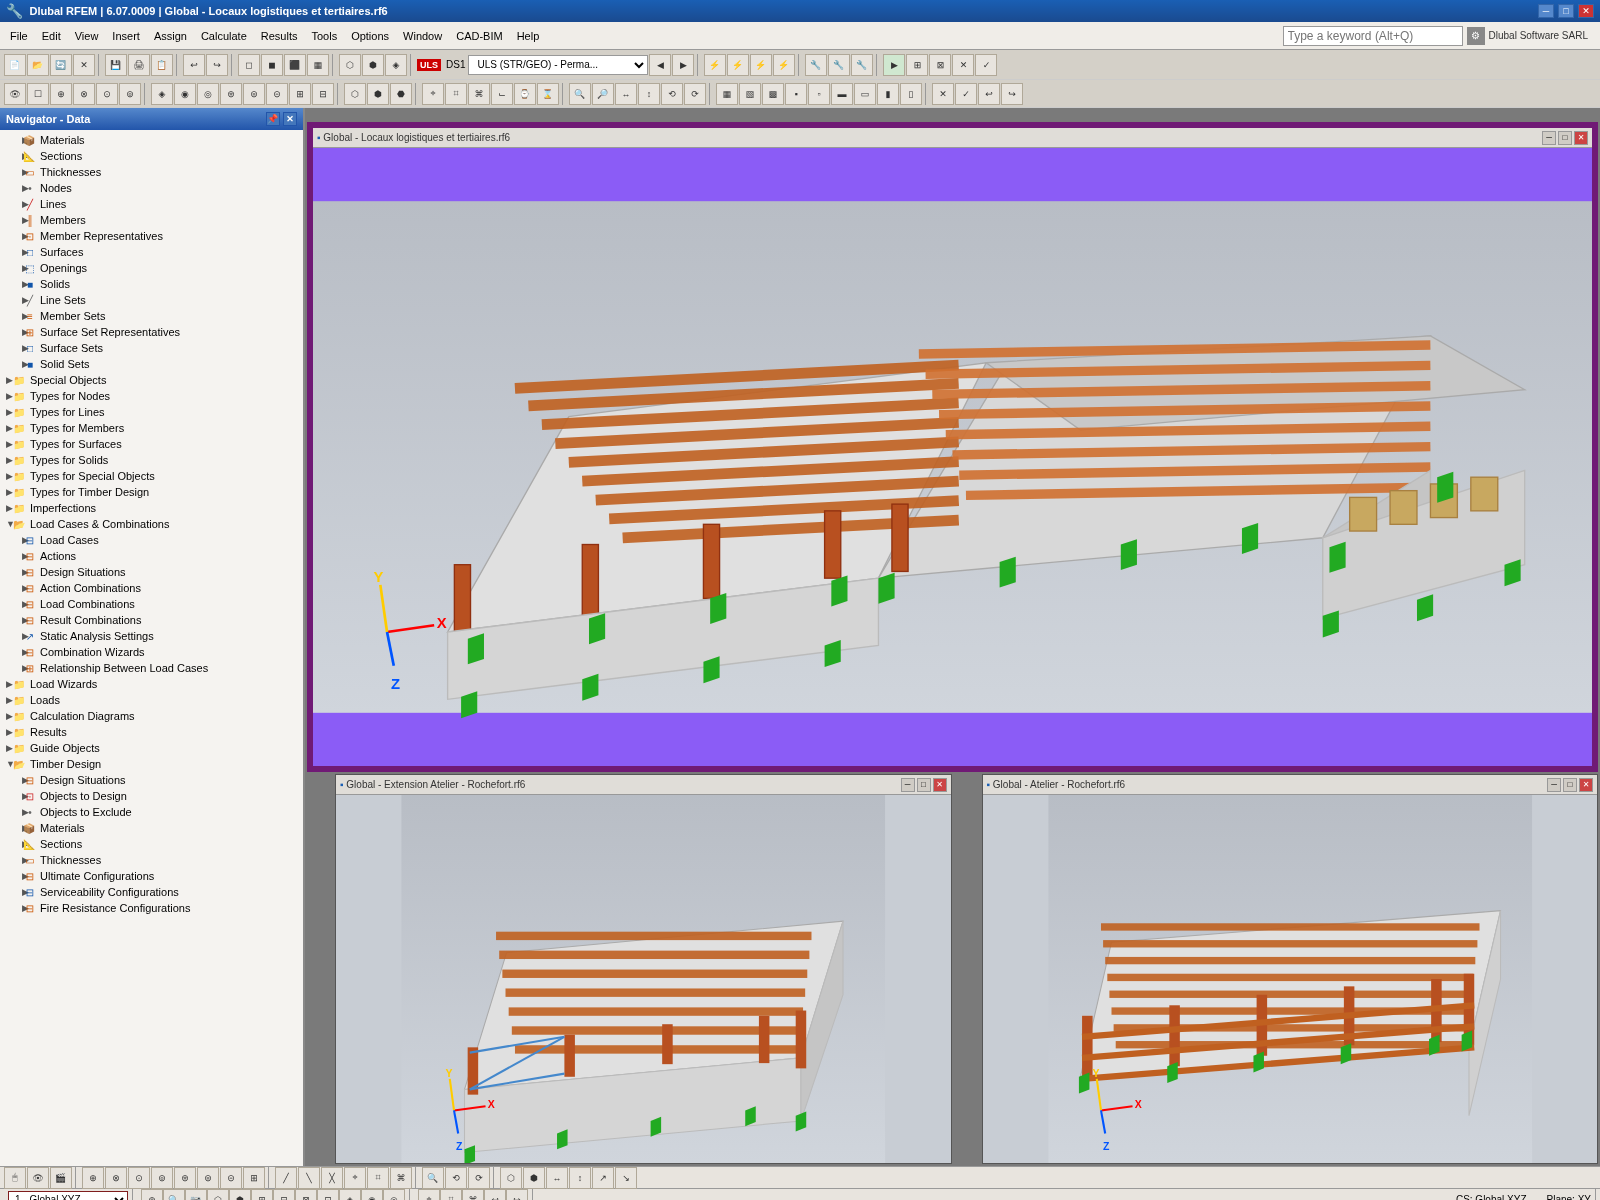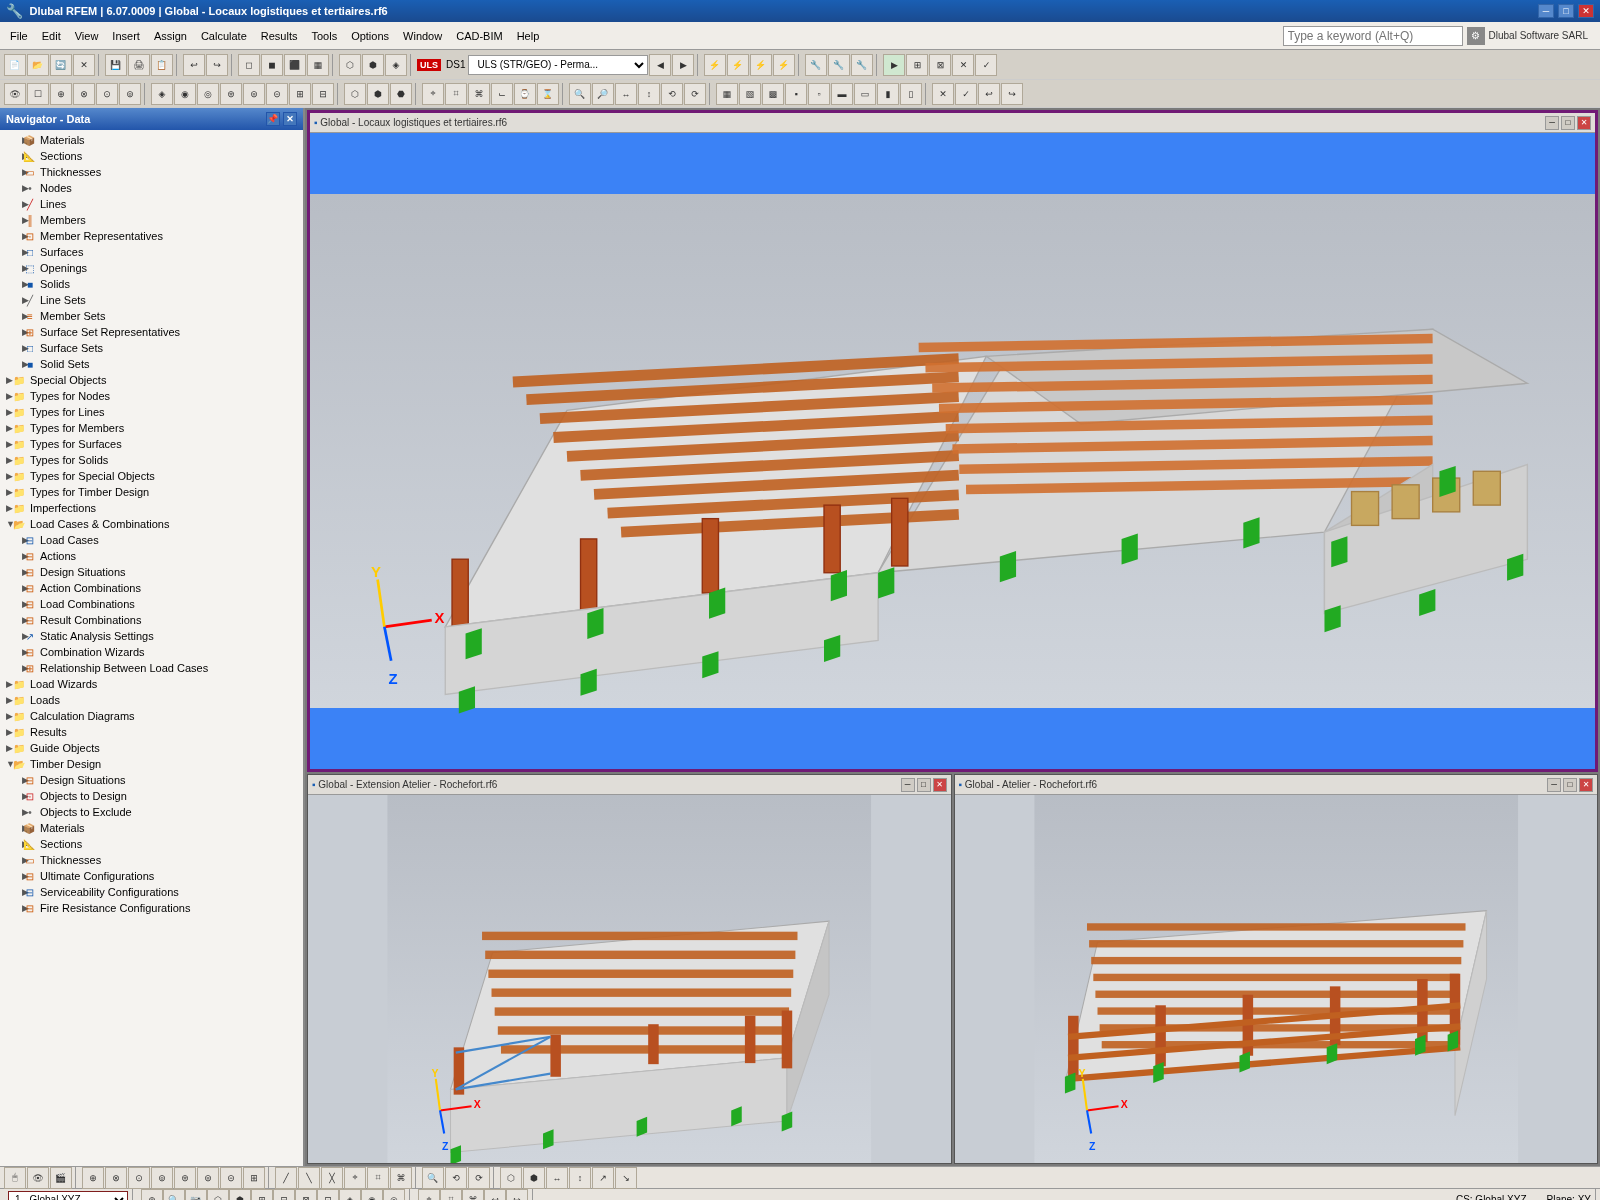--- a/index.html
+++ b/index.html
@@ -202,20 +202,21 @@
       height: 390px;
       display: flex;
       gap: 2px;
     }
     .viewport-small {
       flex: 1;
       background: #c8cdd4;
       border: 1px solid #666;
       position: relative;
       overflow: hidden;
+      margin-left: 28px;
     }
     .viewport-small-header {
       height: 20px;
       background: #e0ddd8;
       border-bottom: 1px solid #999;
       display: flex;
       align-items: center;
       justify-content: space-between;
       padding: 0 4px;
       font-size: 10px;
@@ -670,21 +671,21 @@
         <div class="tree-item">
           <span class="tree-toggle" style="padding-left: 22px;">▶</span>
           <span class="tree-icon icon-orange">⊟</span>
           <span class="tree-label">Fire Resistance Configurations</span>
         </div>
       </div>
   </div>
 
   <div id="viewport-area" style="background:#7a7a7a; padding:2px; gap:2px; display:flex; flex-direction:column;">
 
-    <div id="viewport-top" style="flex:1; background:#3b82f6; border:3px solid #701a75; position:relative; min-height:0;">
+    <div id="viewport-top" style="flex:1; background:#8b5cf6; border:6px solid #701a75; position:relative; min-height:0;margin-top:12px;">
       <div id="viewport-top-header">
         <span style="font-size:10px;color:#333;">
           <span style="color:#1a5fb4;font-weight:bold;">▪</span>
           <span>Global - Locaux logistiques et tertiaires.rf6</span>
         </span>
         <div class="viewport-controls">
           <div class="viewport-btn">─</div>
           <div class="viewport-btn">□</div>
           <div class="viewport-btn" style="background:#cc4444;color:white;">✕</div>
         </div>

